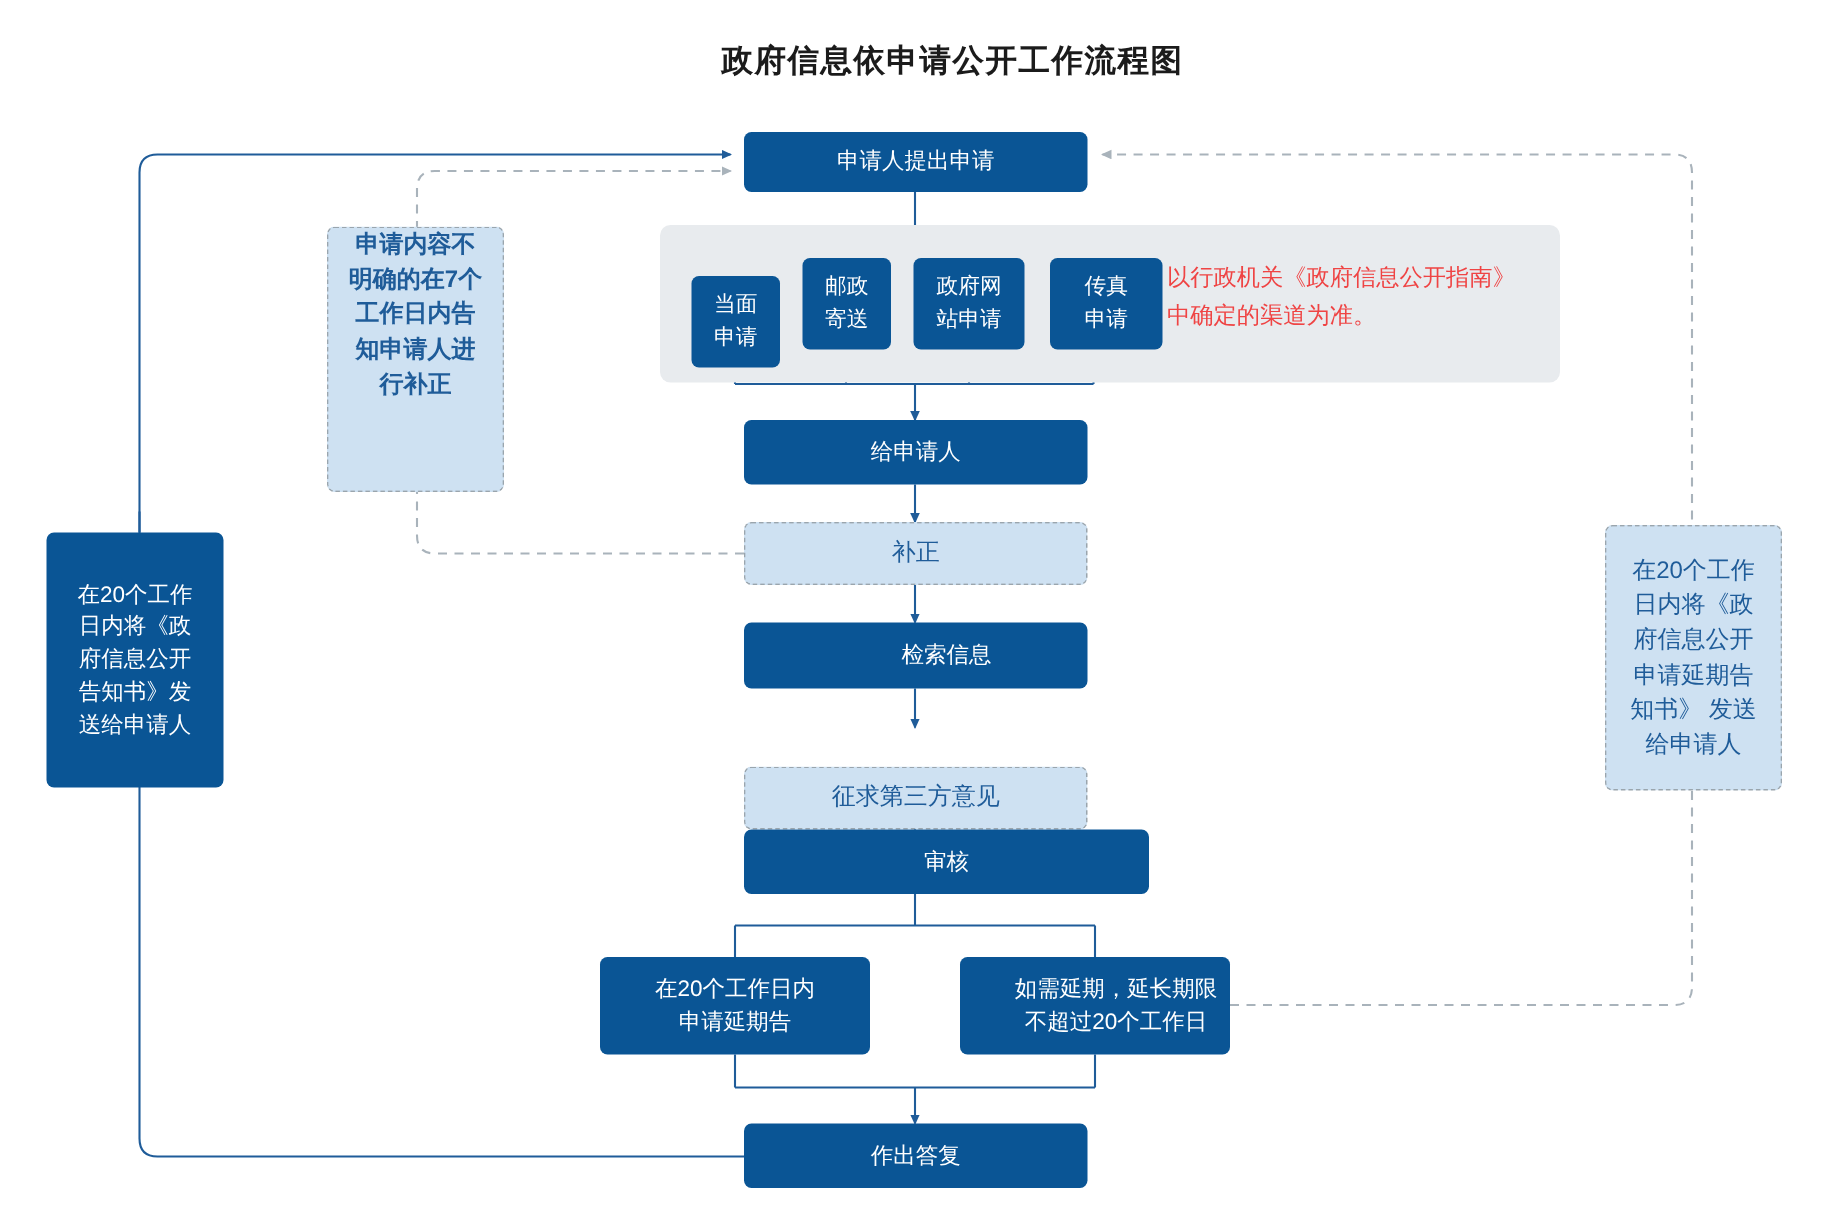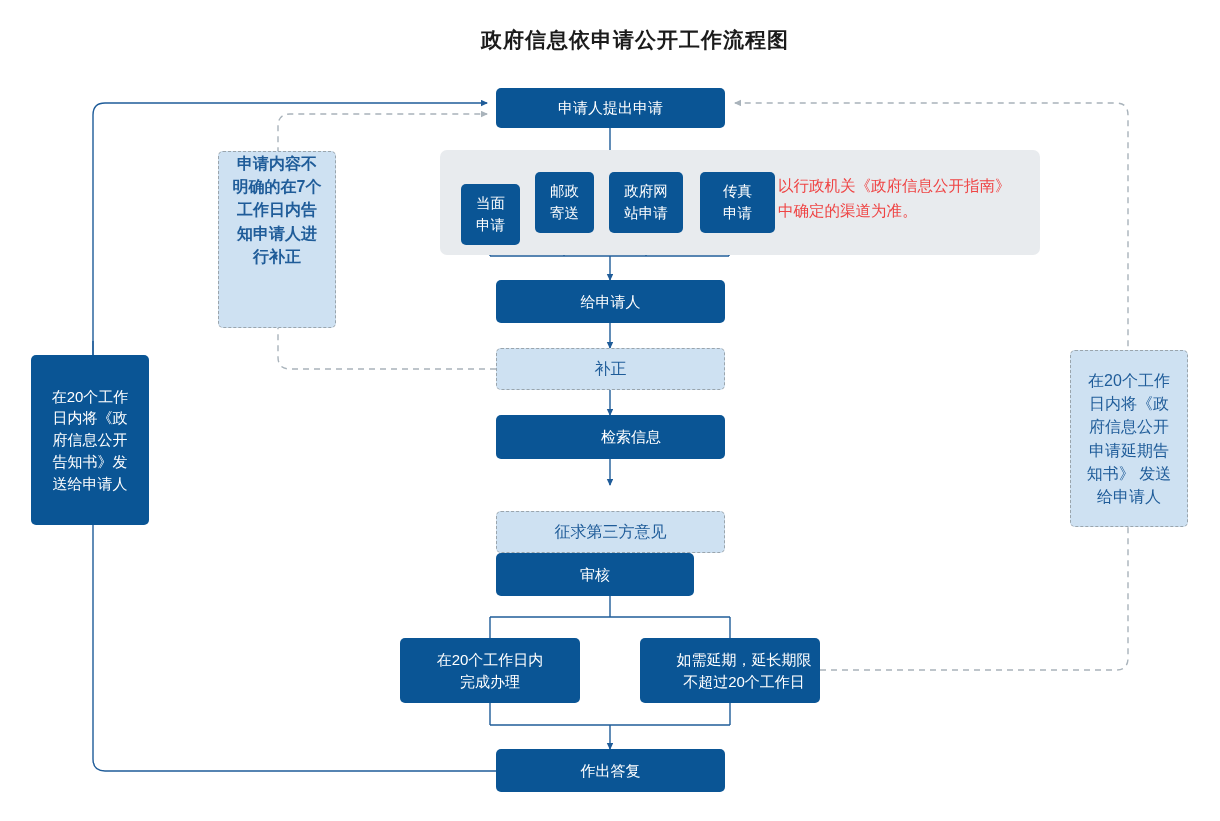--- a/index.html
+++ b/index.html
@@ -185,27 +185,27 @@
   </div>
 
   <div class="node dark" style="left:496px; top:415px; width:229px; height:44px;padding-left:41px;">
     <span class="txt">检索信息</span>
   </div>
 
   <div class="node light" style="left:496px; top:485px; width:229px; height:42px;margin-top:26px;">
     <span class="txt">征求第三方意见</span>
   </div>
 
-  <div class="node dark" style="left:496px; top:553px; width:198px; height:43px;">
+  <div class="node dark" style="left:496px; top:553px; width:270px; height:43px;">
     <span class="txt">审核</span>
   </div>
 
   <div class="node dark" style="left:400px; top:638px; width:180px; height:65px;">
     <span class="txt">在20个工作日内
-完成办理</span>
+申请延期告</span>
   </div>
 
   <div class="node dark" style="left:640px; top:638px; width:180px; height:65px;padding-left:28px;">
     <span class="txt">如需延期，延长期限
 不超过20个工作日</span>
   </div>
 
   <div class="node dark" style="left:496px; top:749px; width:229px; height:43px;">
     <span class="txt">作出答复</span>
   </div>

